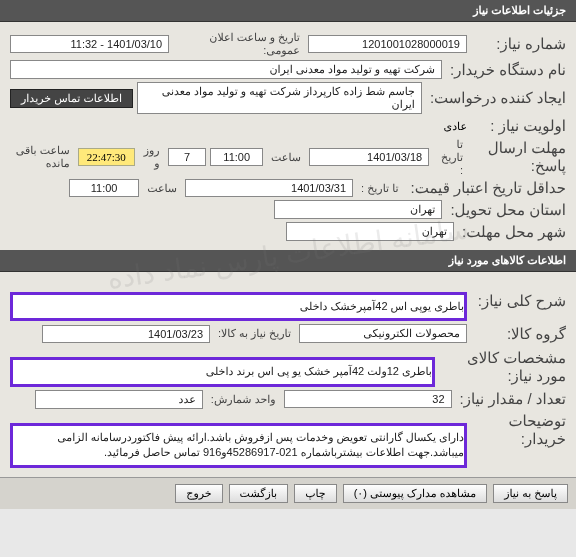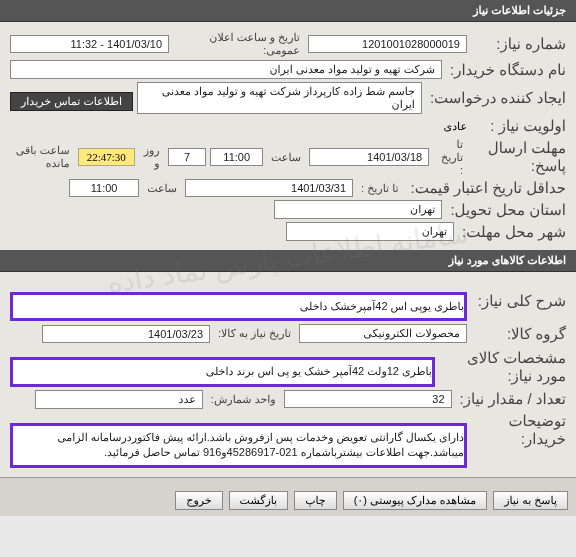--- a/index.html
+++ b/index.html
@@ -56,21 +56,20 @@
   .value-box.med { width: 168px; }
   .value-box.sm { width: 70px; text-align: left; justify-content: center; }
   .value-box.xs { width: 50px; text-align: center; justify-content: center; }
   .btn {
     background: linear-gradient(#fefefe, #ddd);
     border: 1px solid #888;
     padding: 2px 10px;
     font-size: 11px;
     cursor: pointer;
     border-radius: 0;
-    margin-top: 7px;
   }
   .btn-dark {
     background: #444;
     color: #fff;
     border: 1px solid #222;
   }
   .countdown {
     background: #ffe97a;
     border: 1px solid #aa8;
     padding: 2px 8px;

